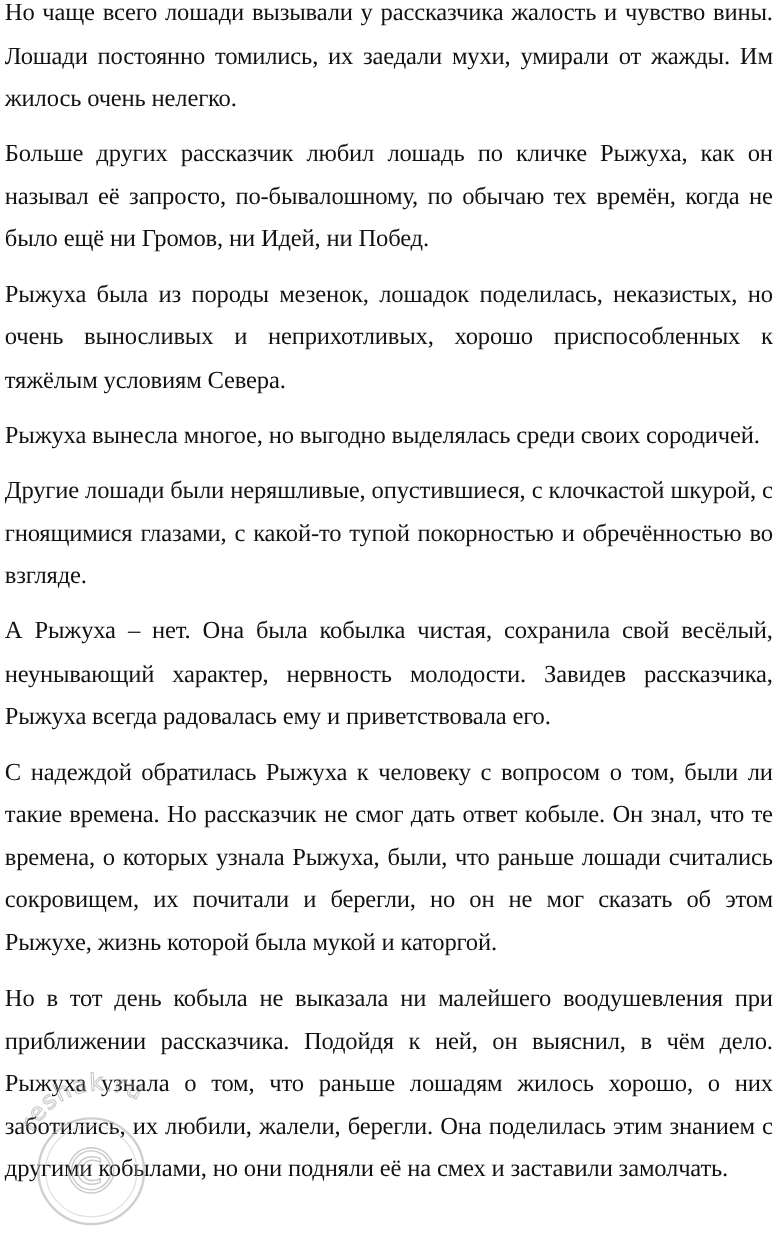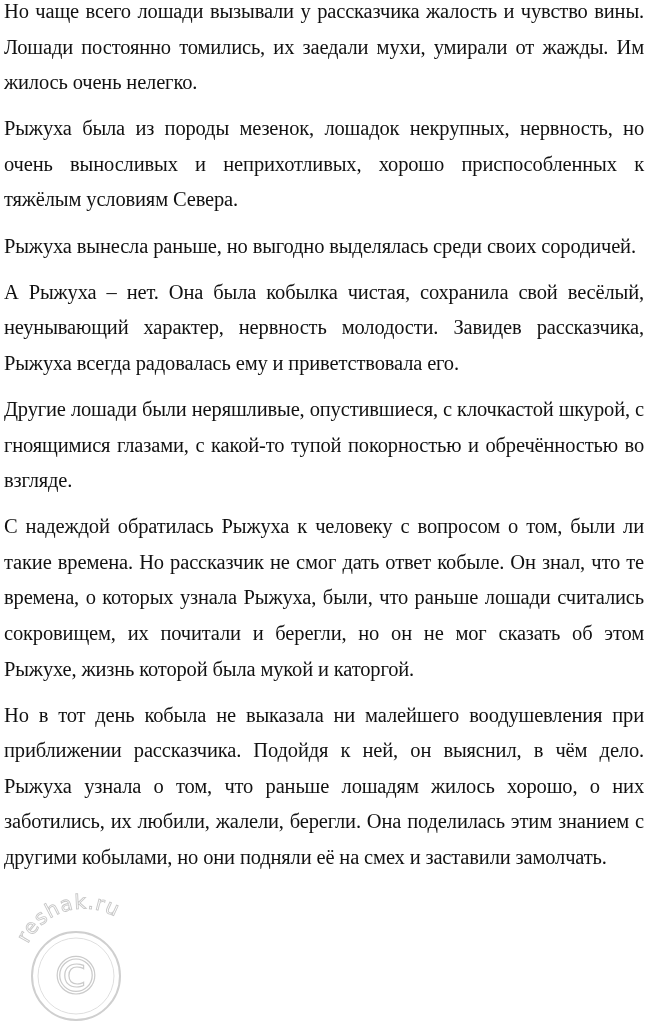--- a/index.html
+++ b/index.html
@@ -38,24 +38,25 @@
     pointer-events: none;
     opacity: 0.55;
   }
   .watermark svg { width: 100%; height: 100%; }
 </style>
 </head>
 <body>
 
 <div class="doc">
   <p class="para">Но чаще всего лошади вызывали у рассказчика жалость и чувство вины. Лошади постоянно томились, их заедали мухи, умирали от жажды. Им жилось очень нелегко.</p>
-  <p class="para">Рыжуха была из породы мезенок, лошадок некрупных, нервность, но очень выносливых и неприхотливых, хорошо приспособленных к тяжёлым условиям Севера.</p>
-  <p class="para">Рыжуха вынесла раньше, но выгодно выделялась среди своих сородичей.</p>
+  <p class="para">Больше других рассказчик любил лошадь по кличке Рыжуха, как он называл её запросто, по-бывалошному, по обычаю тех времён, когда не было ещё ни Громов, ни Идей, ни Побед.</p>
+  <p class="para">Рыжуха была из породы мезенок, лошадок поделилась, неказистых, но очень выносливых и неприхотливых, хорошо приспособленных к тяжёлым условиям Севера.</p>
+  <p class="para">Рыжуха вынесла многое, но выгодно выделялась среди своих сородичей.</p>
+  <p class="para">Другие лошади были неряшливые, опустившиеся, с клочкастой шкурой, с гноящимися глазами, с какой-то тупой покорностью и обречённостью во взгляде.</p>
   <p class="para">А Рыжуха – нет. Она была кобылка чистая, сохранила свой весёлый, неунывающий характер, нервность молодости. Завидев рассказчика, Рыжуха всегда радовалась ему и приветствовала его.</p>
-  <p class="para">Другие лошади были неряшливые, опустившиеся, с клочкастой шкурой, с гноящимися глазами, с какой-то тупой покорностью и обречённостью во взгляде.</p>
   <p class="para">С надеждой обратилась Рыжуха к человеку с вопросом о том, были ли такие времена. Но рассказчик не смог дать ответ кобыле. Он знал, что те времена, о которых узнала Рыжуха, были, что раньше лошади считались сокровищем, их почитали и берегли, но он не мог сказать об этом Рыжухе, жизнь которой была мукой и каторгой.</p>
   <p class="para">Но в тот день кобыла не выказала ни малейшего воодушевления при приближении рассказчика. Подойдя к ней, он выяснил, в чём дело. Рыжуха узнала о том, что раньше лошадям жилось хорошо, о них заботились, их любили, жалели, берегли. Она поделилась этим знанием с другими кобылами, но они подняли её на смех и заставили замолчать.</p>
 </div>
 
 <div class="watermark">
   <svg viewBox="0 0 150 150">
     <circle cx="58" cy="92" r="44" fill="none" stroke="#a8a8a8" stroke-width="2"></circle>
     <circle cx="58" cy="92" r="38" fill="none" stroke="#c4c4c4" stroke-width="1"></circle>
     <text x="58" y="110" text-anchor="middle" font-family="DejaVu Sans, sans-serif" font-size="52" fill="none" stroke="#a0a0a0" stroke-width="1.2">©</text>
     <path id="wmArc" d="M 10 60 A 62 62 0 0 1 128 88" fill="none"></path>

